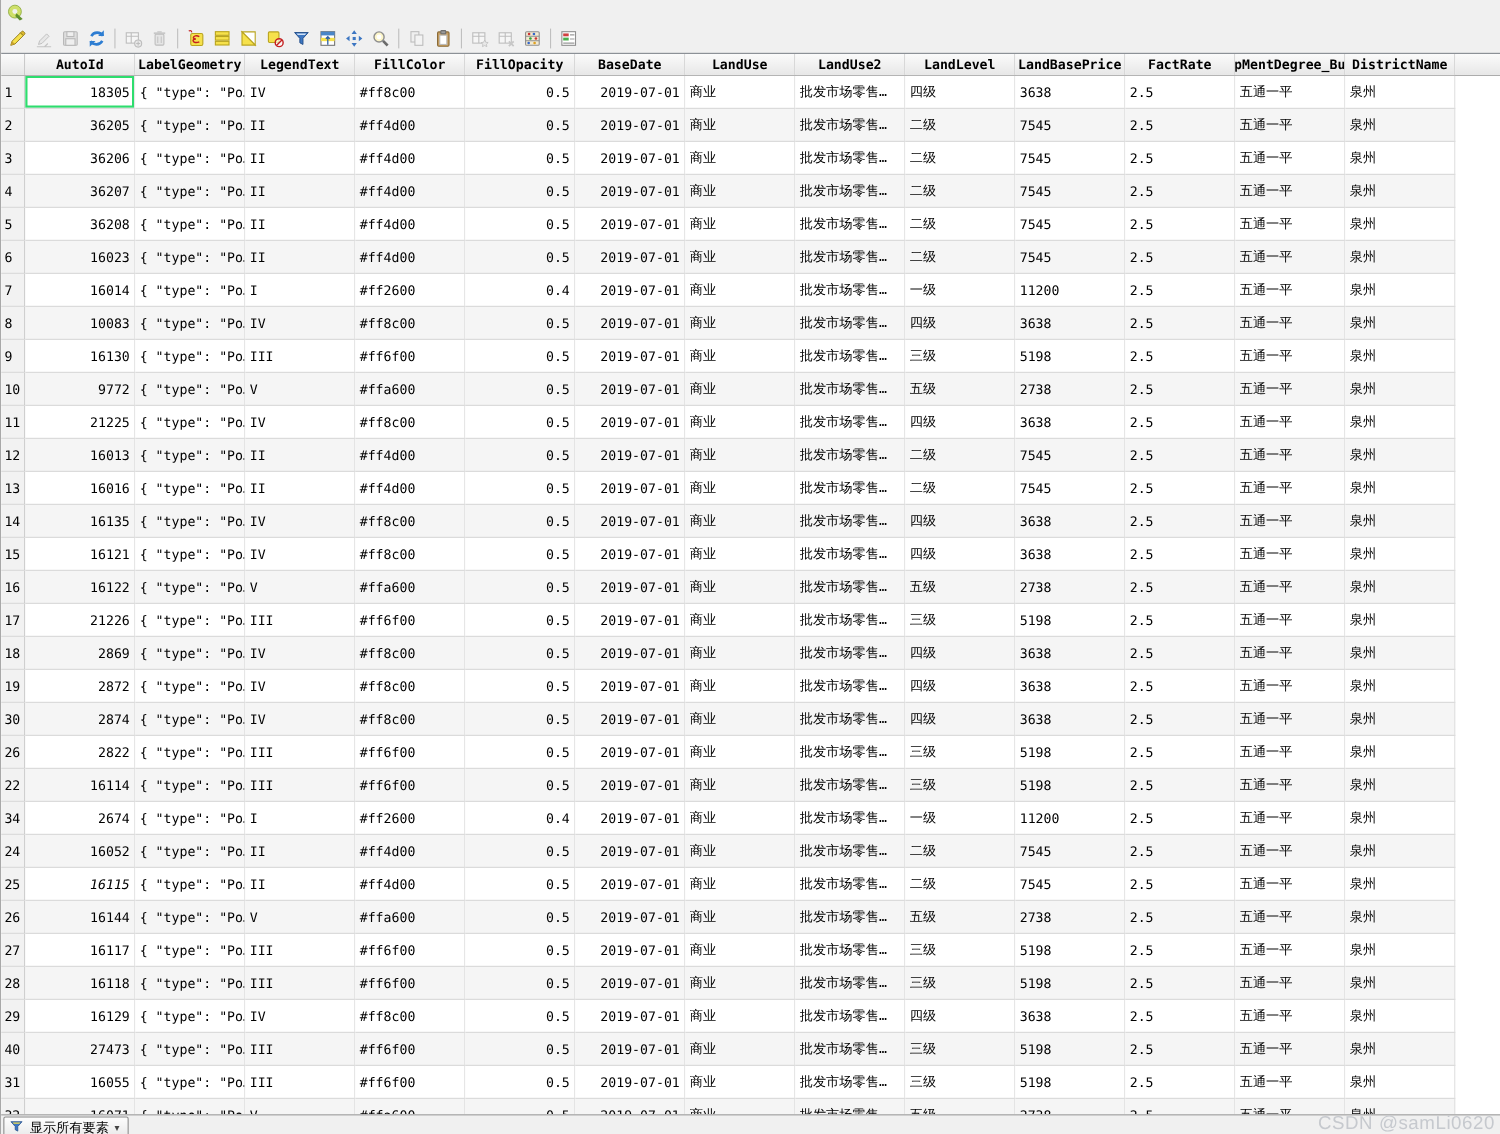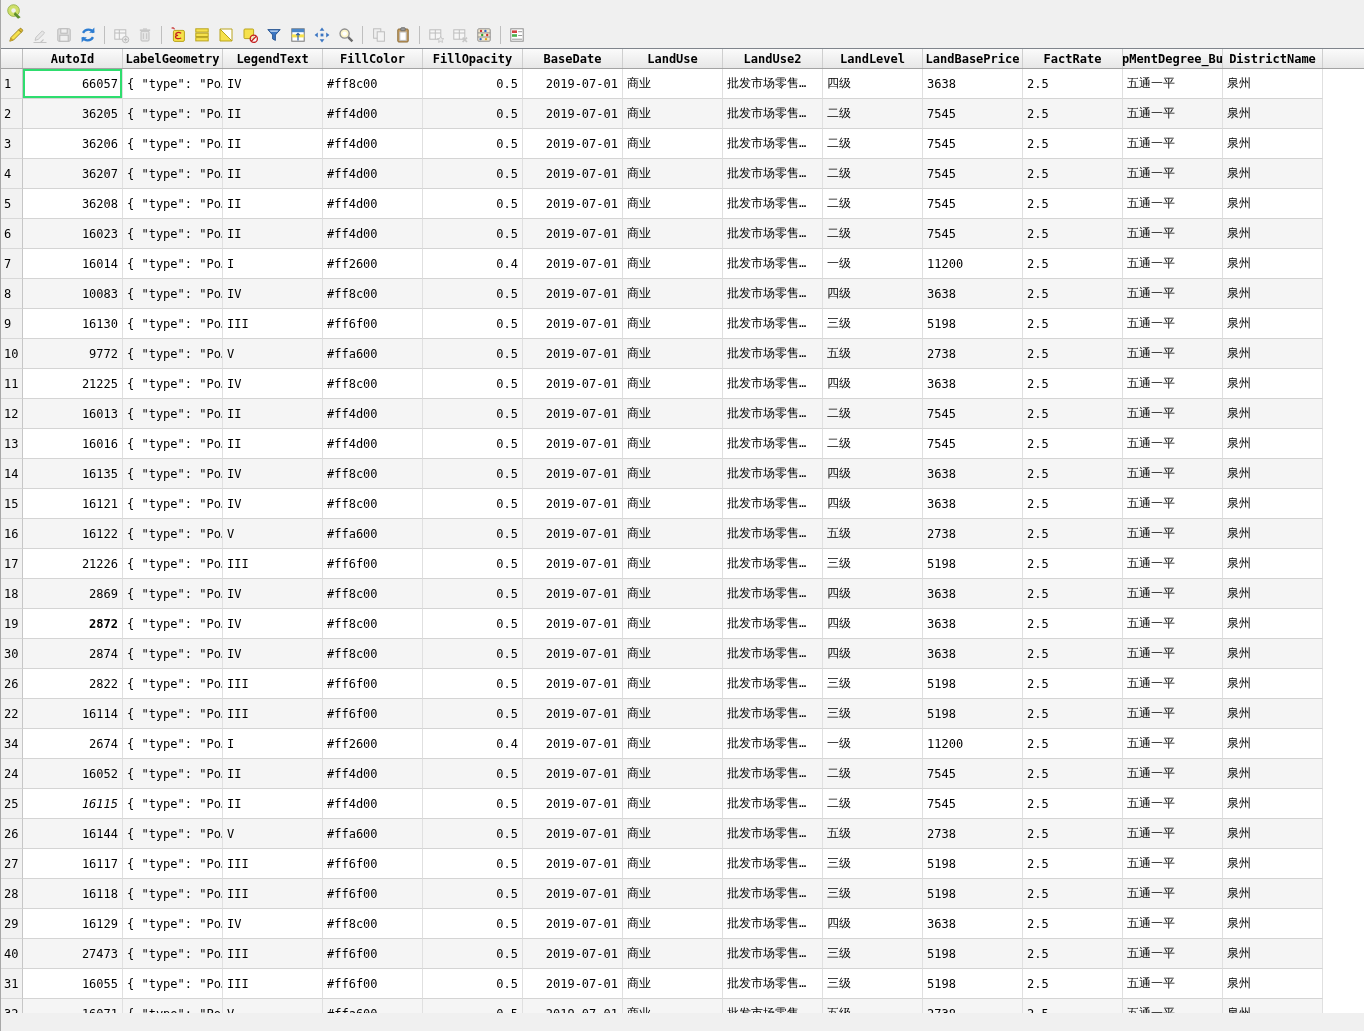--- a/index.html
+++ b/index.html
@@ -238,21 +238,21 @@
         <div class="th" style="width: 100px;">LandLevel</div>
         <div class="th" style="width: 100px;">LandBasePrice</div>
         <div class="th" style="width: 100px;">FactRate</div>
         <div class="th" style="width: 100px;">opMentDegree_Bus</div>
         <div class="th" style="width: 100px;">DistrictName</div>
         <div class="th filler"></div>
       </div>
     <div class="tbody" id="tbody">
         <div class="tr">
           <div class="rowno">1</div>
-          <div class="td right sel" style="width: 100px;">66057</div>
+          <div class="td right sel" style="width: 100px;">18305</div>
           <div class="td" style="width: 100px;">{ "type": "Po…</div>
           <div class="td" style="width: 100px;">IV</div>
           <div class="td" style="width: 100px;">#ff8c00</div>
           <div class="td right" style="width: 100px;">0.5</div>
           <div class="td right" style="width: 100px;">2019-07-01</div>
           <div class="td" style="width: 100px;">商业</div>
           <div class="td" style="width: 100px;">批发市场零售…</div>
           <div class="td" style="width: 100px;">四级</div>
           <div class="td" style="width: 100px;">3638</div>
           <div class="td" style="width: 100px;">2.5</div>
@@ -526,21 +526,21 @@
           <div class="td" style="width: 100px;">商业</div>
           <div class="td" style="width: 100px;">批发市场零售…</div>
           <div class="td" style="width: 100px;">四级</div>
           <div class="td" style="width: 100px;">3638</div>
           <div class="td" style="width: 100px;">2.5</div>
           <div class="td" style="width: 100px;">五通一平</div>
           <div class="td" style="width: 100px;">泉州</div>
         </div>
         <div class="tr">
           <div class="rowno">19</div>
-          <div class="td right" style="width: 100px; font-weight: bold;">2872</div>
+          <div class="td right" style="width: 100px;">2872</div>
           <div class="td" style="width: 100px;">{ "type": "Po…</div>
           <div class="td" style="width: 100px;">IV</div>
           <div class="td" style="width: 100px;">#ff8c00</div>
           <div class="td right" style="width: 100px;">0.5</div>
           <div class="td right" style="width: 100px;">2019-07-01</div>
           <div class="td" style="width: 100px;">商业</div>
           <div class="td" style="width: 100px;">批发市场零售…</div>
           <div class="td" style="width: 100px;">四级</div>
           <div class="td" style="width: 100px;">3638</div>
           <div class="td" style="width: 100px;">2.5</div>
@@ -751,14 +751,27 @@
           <div class="td" style="width: 100px;">批发市场零售…</div>
           <div class="td" style="width: 100px;">五级</div>
           <div class="td" style="width: 100px;">2738</div>
           <div class="td" style="width: 100px;">2.5</div>
           <div class="td" style="width: 100px;">五通一平</div>
           <div class="td" style="width: 100px;">泉州</div>
         </div>
       </div>
   </div>
 
+  <div class="bottombar">
+    <button class="filter-btn">
+      <span>
+        <svg viewBox="0 0 18 18">
+            <path d="M2.5 3.5h13l-5 5.6v5.4l-3-1.6V9.1z" fill="#3c76c2" stroke="#24508c" stroke-width="0.9"></path>
+            <path d="M4.5 4.5h9l-1.2 1.4H5.7z" fill="#f6e14c"></path>
+          </svg>
+      </span>
+      <span>显示所有要素</span>
+      <span class="caret">▾</span>
+    </button>
+    <span class="watermark">CSDN @samLi0620</span>
+  </div>
 
 </div>
 
 </body></html>

